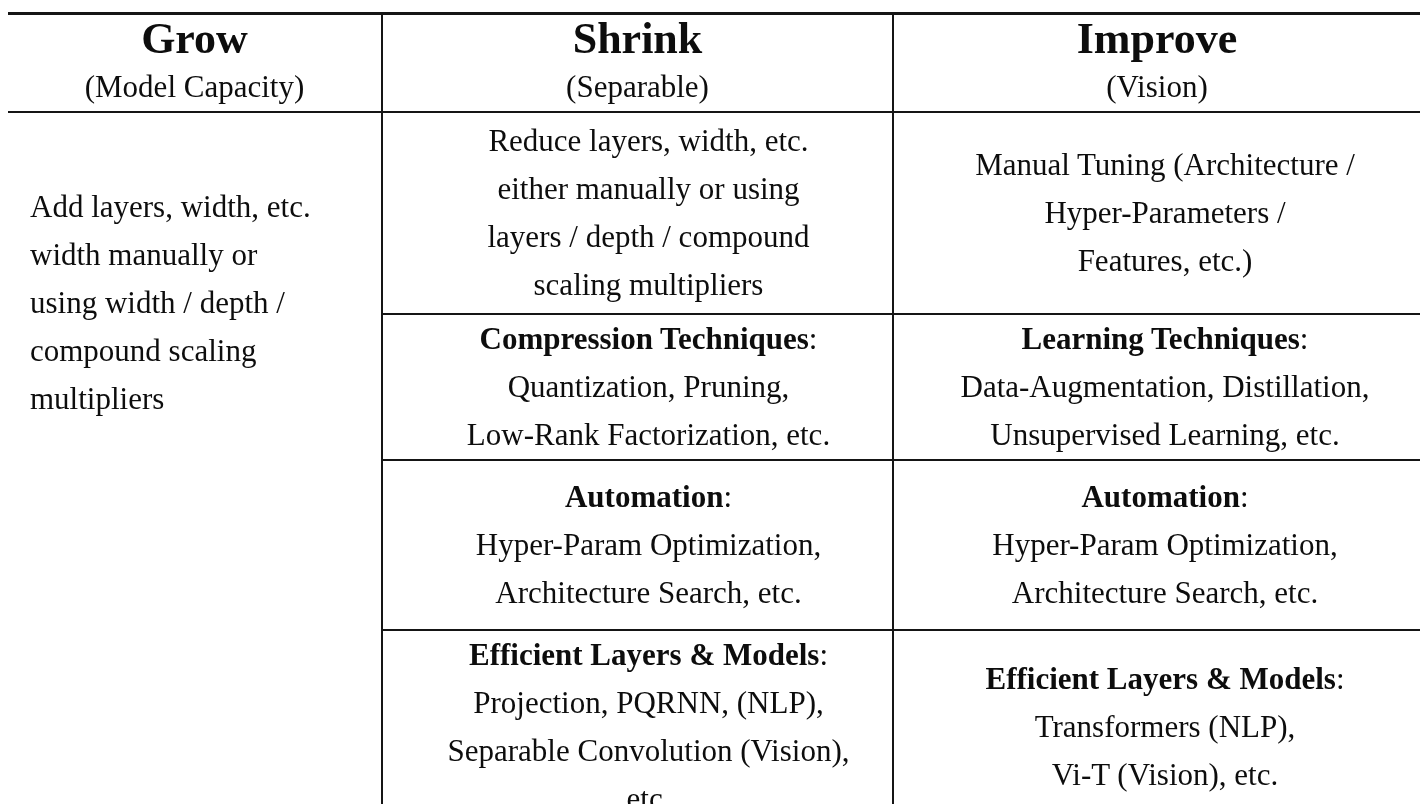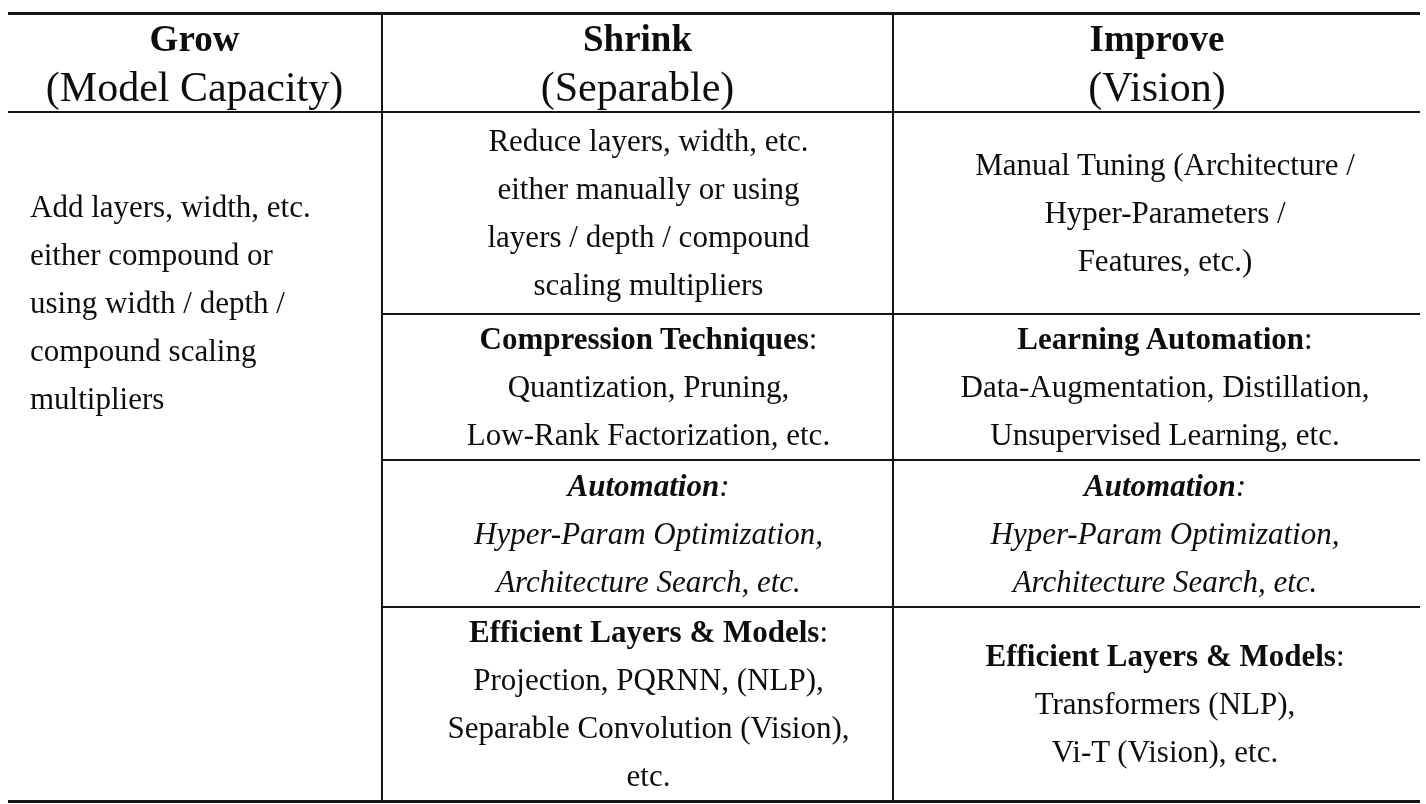--- a/index.html
+++ b/index.html
@@ -24,43 +24,43 @@
   thead th {
     border-top: 3px solid var(--border, #151515);
     border-bottom: 2px solid var(--border, #151515);
     height: 98px;
     text-align: center;
     vertical-align: middle;
     font-weight: normal;
   }
   .hdr-title {
     font-weight: bold;
-    font-size: 37px;
+    font-size: 44px;
     line-height: 48px;
   }
   .hdr-sub {
-    font-size: 42px;
+    font-size: 31px;
     line-height: 48px;
   }
 
   td { vertical-align: middle; }
   .vline { border-left: 2px solid var(--border, #151515); text-align: center; }
 
   td.body-cell {
     font-size: 31px;
     line-height: 48px;
     padding-left: 28px;
     padding-right: 6px;
     border-bottom: 2px solid var(--border, #151515);
   }
   td.col3 { padding-left: 22px; }
 
   tr.row-1 td.body-cell { height: 202px; }
   tr.row-2 td.body-cell { height: 143px; }
-  tr.row-3 td.body-cell { height: 147px; font-style: italic; }
+  tr.row-3 td.body-cell { height: 170px; }
   tr.row-4 td.body-cell { height: 194px; border-bottom: 3px solid var(--border, #151515); }
 
   td.grow-cell {
     vertical-align: top;
     padding: 70px 8px 0 22px;
     font-size: 31px;
     line-height: 48px;
     border-bottom: 3px solid var(--border, #151515);
   }
   .lead { font-weight: bold; margin-top: 28px; }
@@ -88,21 +88,21 @@
       <th class="vline">
         <div class="hdr-title">Improve</div>
         <div class="hdr-sub">(Vision)</div>
       </th>
     </tr>
   </thead>
   <tbody>
     <tr class="row-1">
       <td rowspan="4" class="grow-cell">
         <div class="line">Add layers, width, etc.</div>
-        <div class="line">either compound or</div>
+        <div class="line">width manually or</div>
         <div class="line">using width / depth /</div>
         <div class="line">compound scaling</div>
         <div class="line">multipliers</div>
       </td>
       <td class="vline body-cell">
         <div class="line">Reduce layers, width, etc.</div>
         <div class="line">either manually or using</div>
         <div class="line">layers / depth / compound</div>
         <div class="line">scaling multipliers</div>
       </td>
@@ -112,21 +112,21 @@
         <div class="line">Features, etc.)</div>
       </td>
     </tr>
     <tr class="row-2">
       <td class="vline body-cell">
         <div class="line"><span class="lead">Compression Techniques</span><span>:</span></div>
         <div class="line">Quantization, Pruning,</div>
         <div class="line">Low-Rank Factorization, etc.</div>
       </td>
       <td class="vline body-cell col3">
-        <div class="line"><span class="lead">Learning Automation</span><span>:</span></div>
+        <div class="line"><span class="lead">Learning Techniques</span><span>:</span></div>
         <div class="line">Data-Augmentation, Distillation,</div>
         <div class="line">Unsupervised Learning, etc.</div>
       </td>
     </tr>
     <tr class="row-3">
       <td class="vline body-cell">
         <div class="line"><span class="lead">Automation</span><span>:</span></div>
         <div class="line">Hyper-Param Optimization,</div>
         <div class="line">Architecture Search, etc.</div>
       </td>

